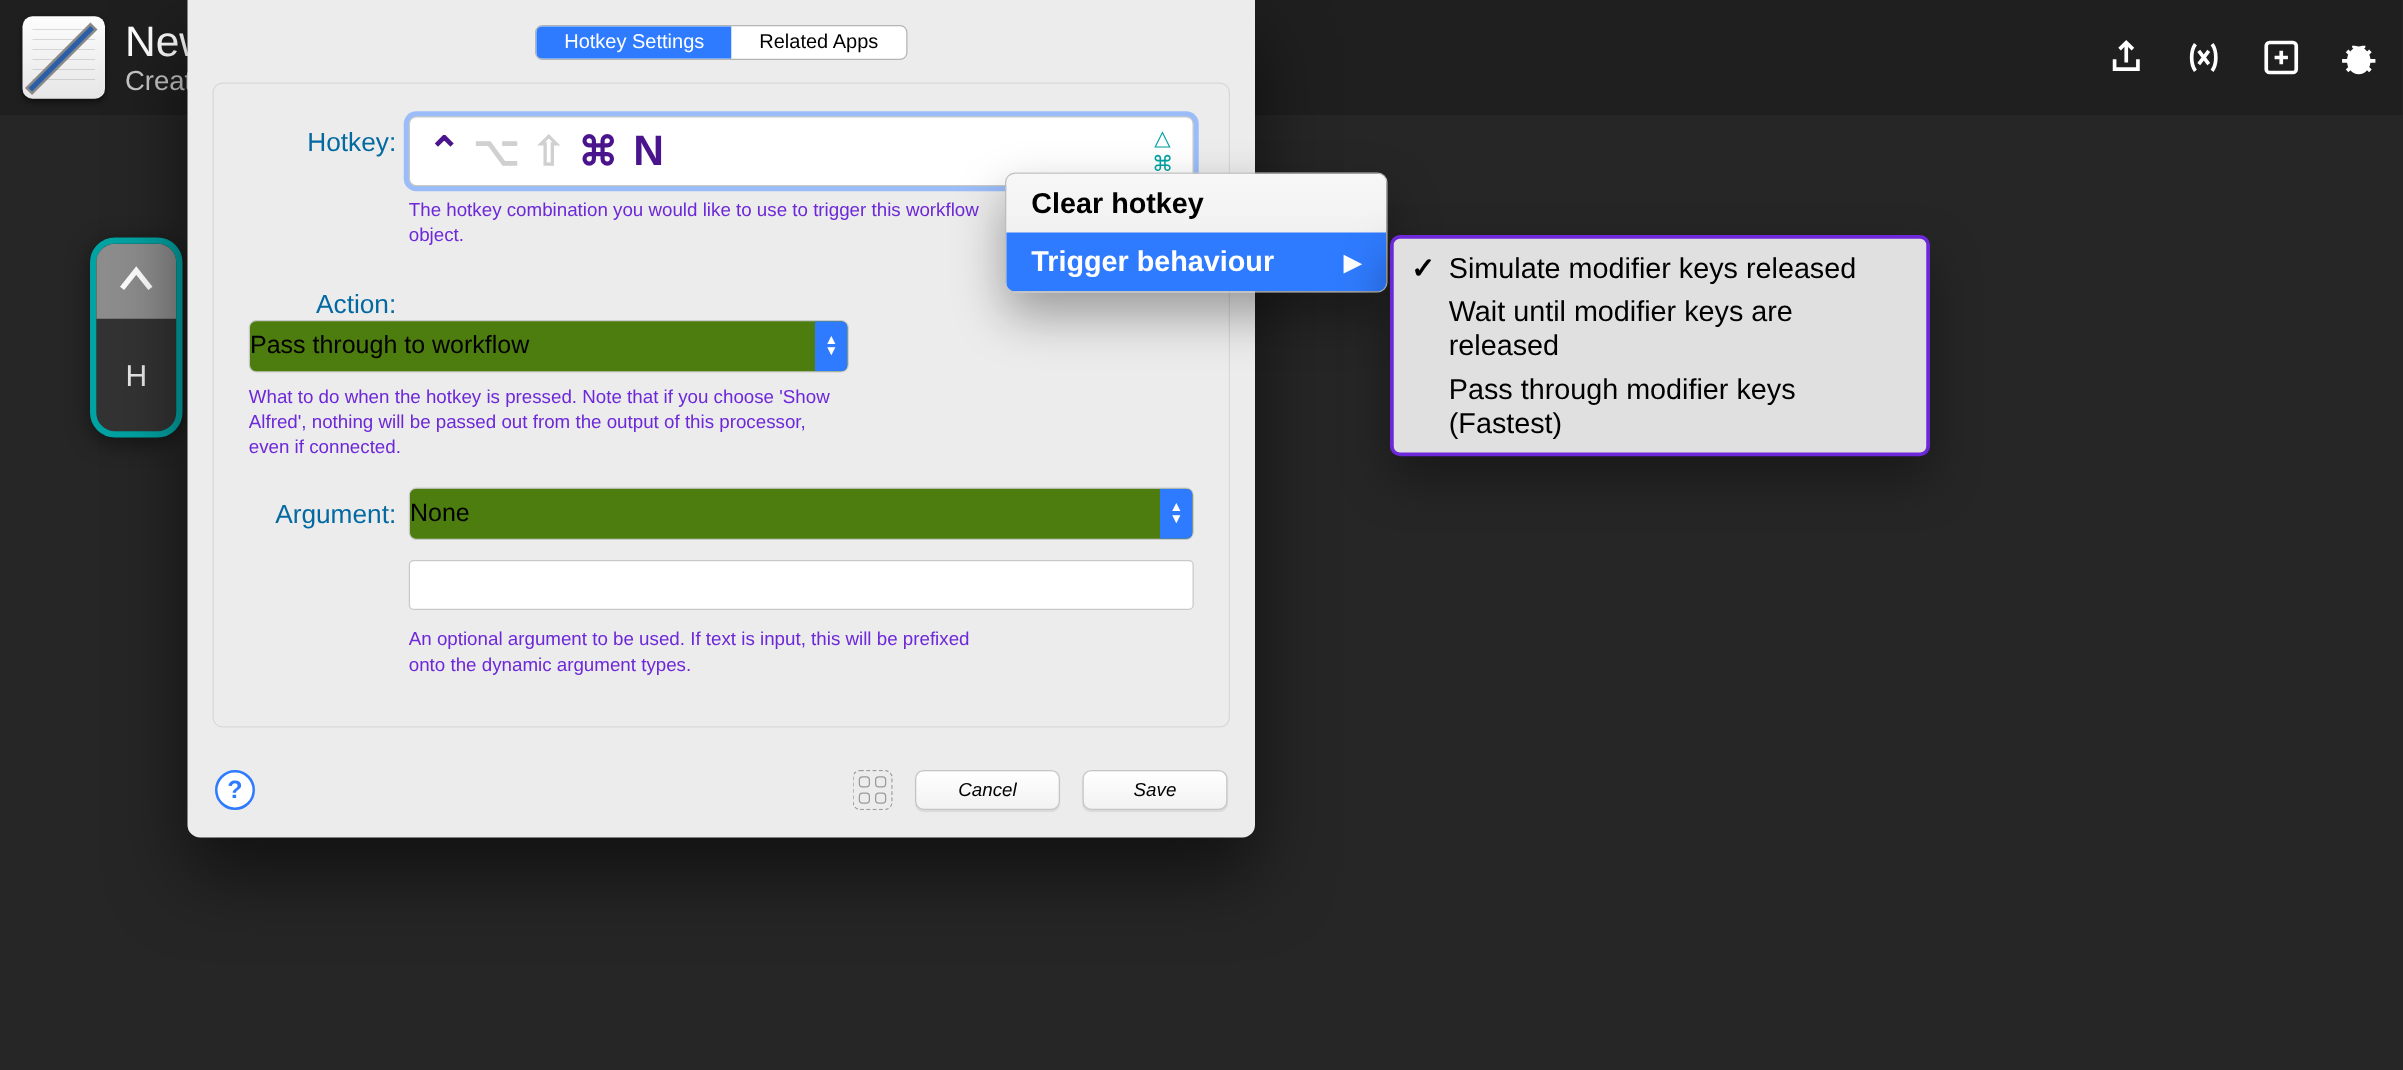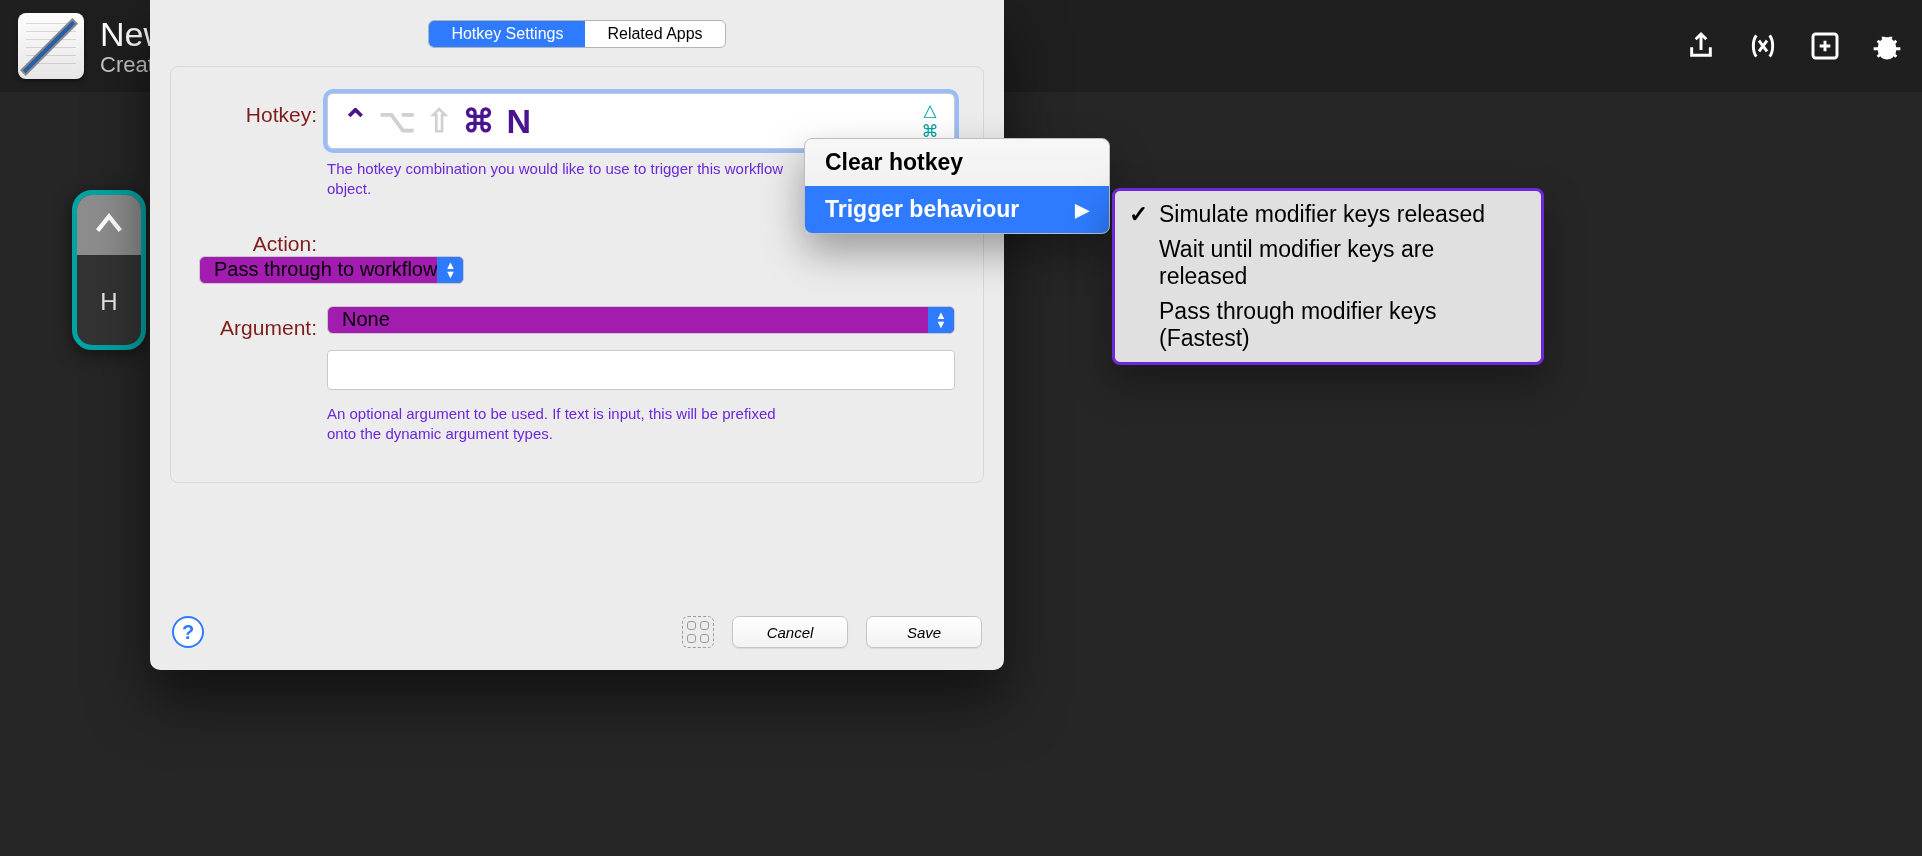--- a/index.html
+++ b/index.html
@@ -82,21 +82,21 @@
 
   .panel {
     margin:18px 20px 0;
     background:#ececec;
     border:1px solid #d8d8d8;
     border-radius:8px;
     padding: 26px 28px 28px;
   }
   .row { display:flex; align-items:flex-start; margin-bottom:10px; }
   .row-label {
-    width:128px; text-align:right; font-size:21px; color:#7f1d1d; padding-top:10px; padding-right:10px;
+    width:128px; text-align:right; font-size:21px; color:#0369a1; padding-top:10px; padding-right:10px;
   }
   .row-body { flex:1; }
 
   .hotkey-field {
     height:56px; border:1px solid #c9c9c9; background:#fff;
     border-radius:6px;
     box-shadow: 0 0 0 4px rgba(120,170,255,.7);
     display:flex; align-items:center; padding:0 14px;
     position:relative;
   }
@@ -108,23 +108,23 @@
   .hk-deco {
     position:absolute; right:12px; top:8px; bottom:8px; width:24px;
     display:flex; flex-direction:column; justify-content:space-between; align-items:center;
     color:#00a3a3;
   }
   .hk-deco span { font-size:17px; line-height:1; }
 
   .hint { color:#6d28d9; font-size:15px; line-height:1.35; margin-top:10px; max-width:480px; }
 
   .select {
-    height:28px; border:1px solid #c9c9c9; border-radius:6px; background:#a21caf;
+    height:42px; border:1px solid #c9c9c9; border-radius:6px; background:#4d7c0f;
     display:flex; align-items:center; justify-content:space-between;
-    padding-left:14px; overflow:hidden; font-size:20px; cursor:pointer;
+    padding-left:0; overflow:hidden; font-size:20px; cursor:pointer;
   }
   .select .caret {
     width:26px; align-self:stretch; background:#2f7bff;
     display:flex; flex-direction:column; align-items:center; justify-content:center;
     color:#fff; font-size:11px;
   }
   .select .caret span { line-height:.8; }
 
   .textfield {
     height:40px; border:1px solid #c9c9c9; border-radius:4px; background:#fff;
@@ -261,20 +261,21 @@
     <div class="row" style="margin-top:22px;flex-direction:column;">
       <div class="row-label">Action:</div>
       <div class="row-body">
         <div class="select">
           <span>Pass through to workflow</span>
           <div class="caret">
               <span>▲</span>
               <span>▼</span>
             </div>
         </div>
+        <div class="hint">What to do when the hotkey is pressed. Note that if you choose 'Show Alfred', nothing will be passed out from the output of this processor, even if connected.</div>
       </div>
     </div>
 
     <div class="row" style="margin-top:22px;">
       <div class="row-label">Argument:</div>
       <div class="row-body">
         <div class="select">
           <span>None</span>
           <div class="caret">
               <span>▲</span>

